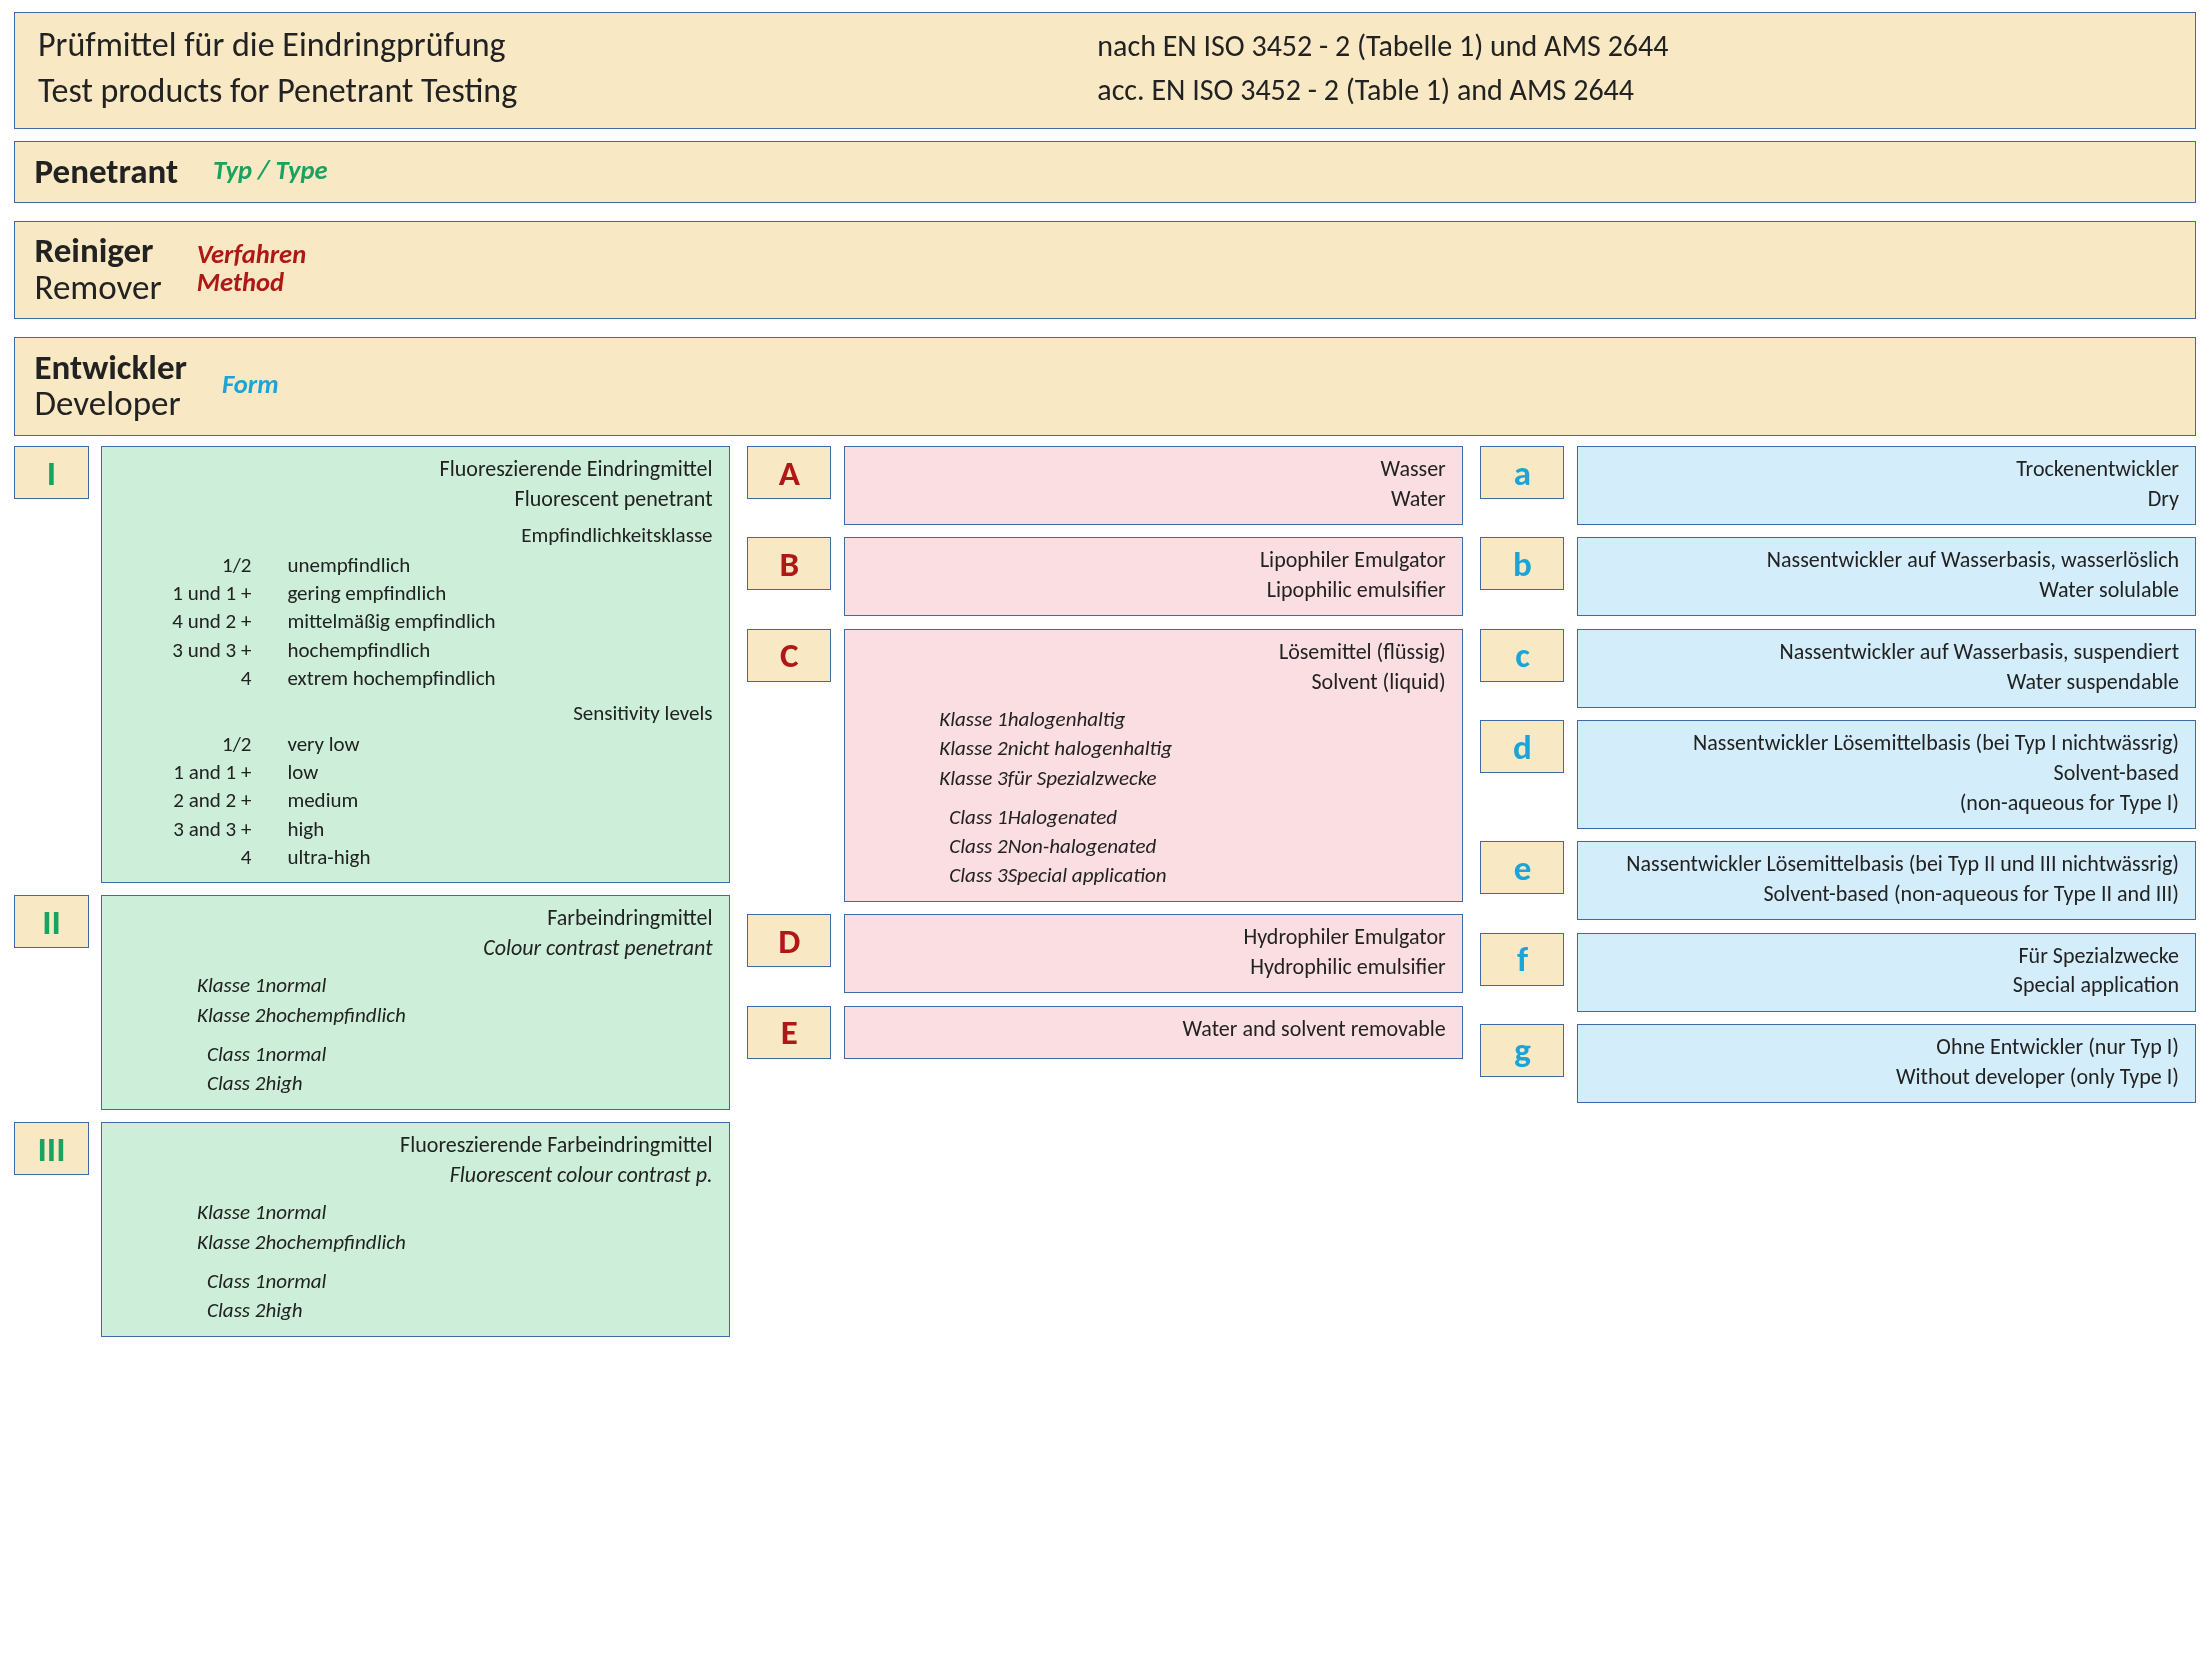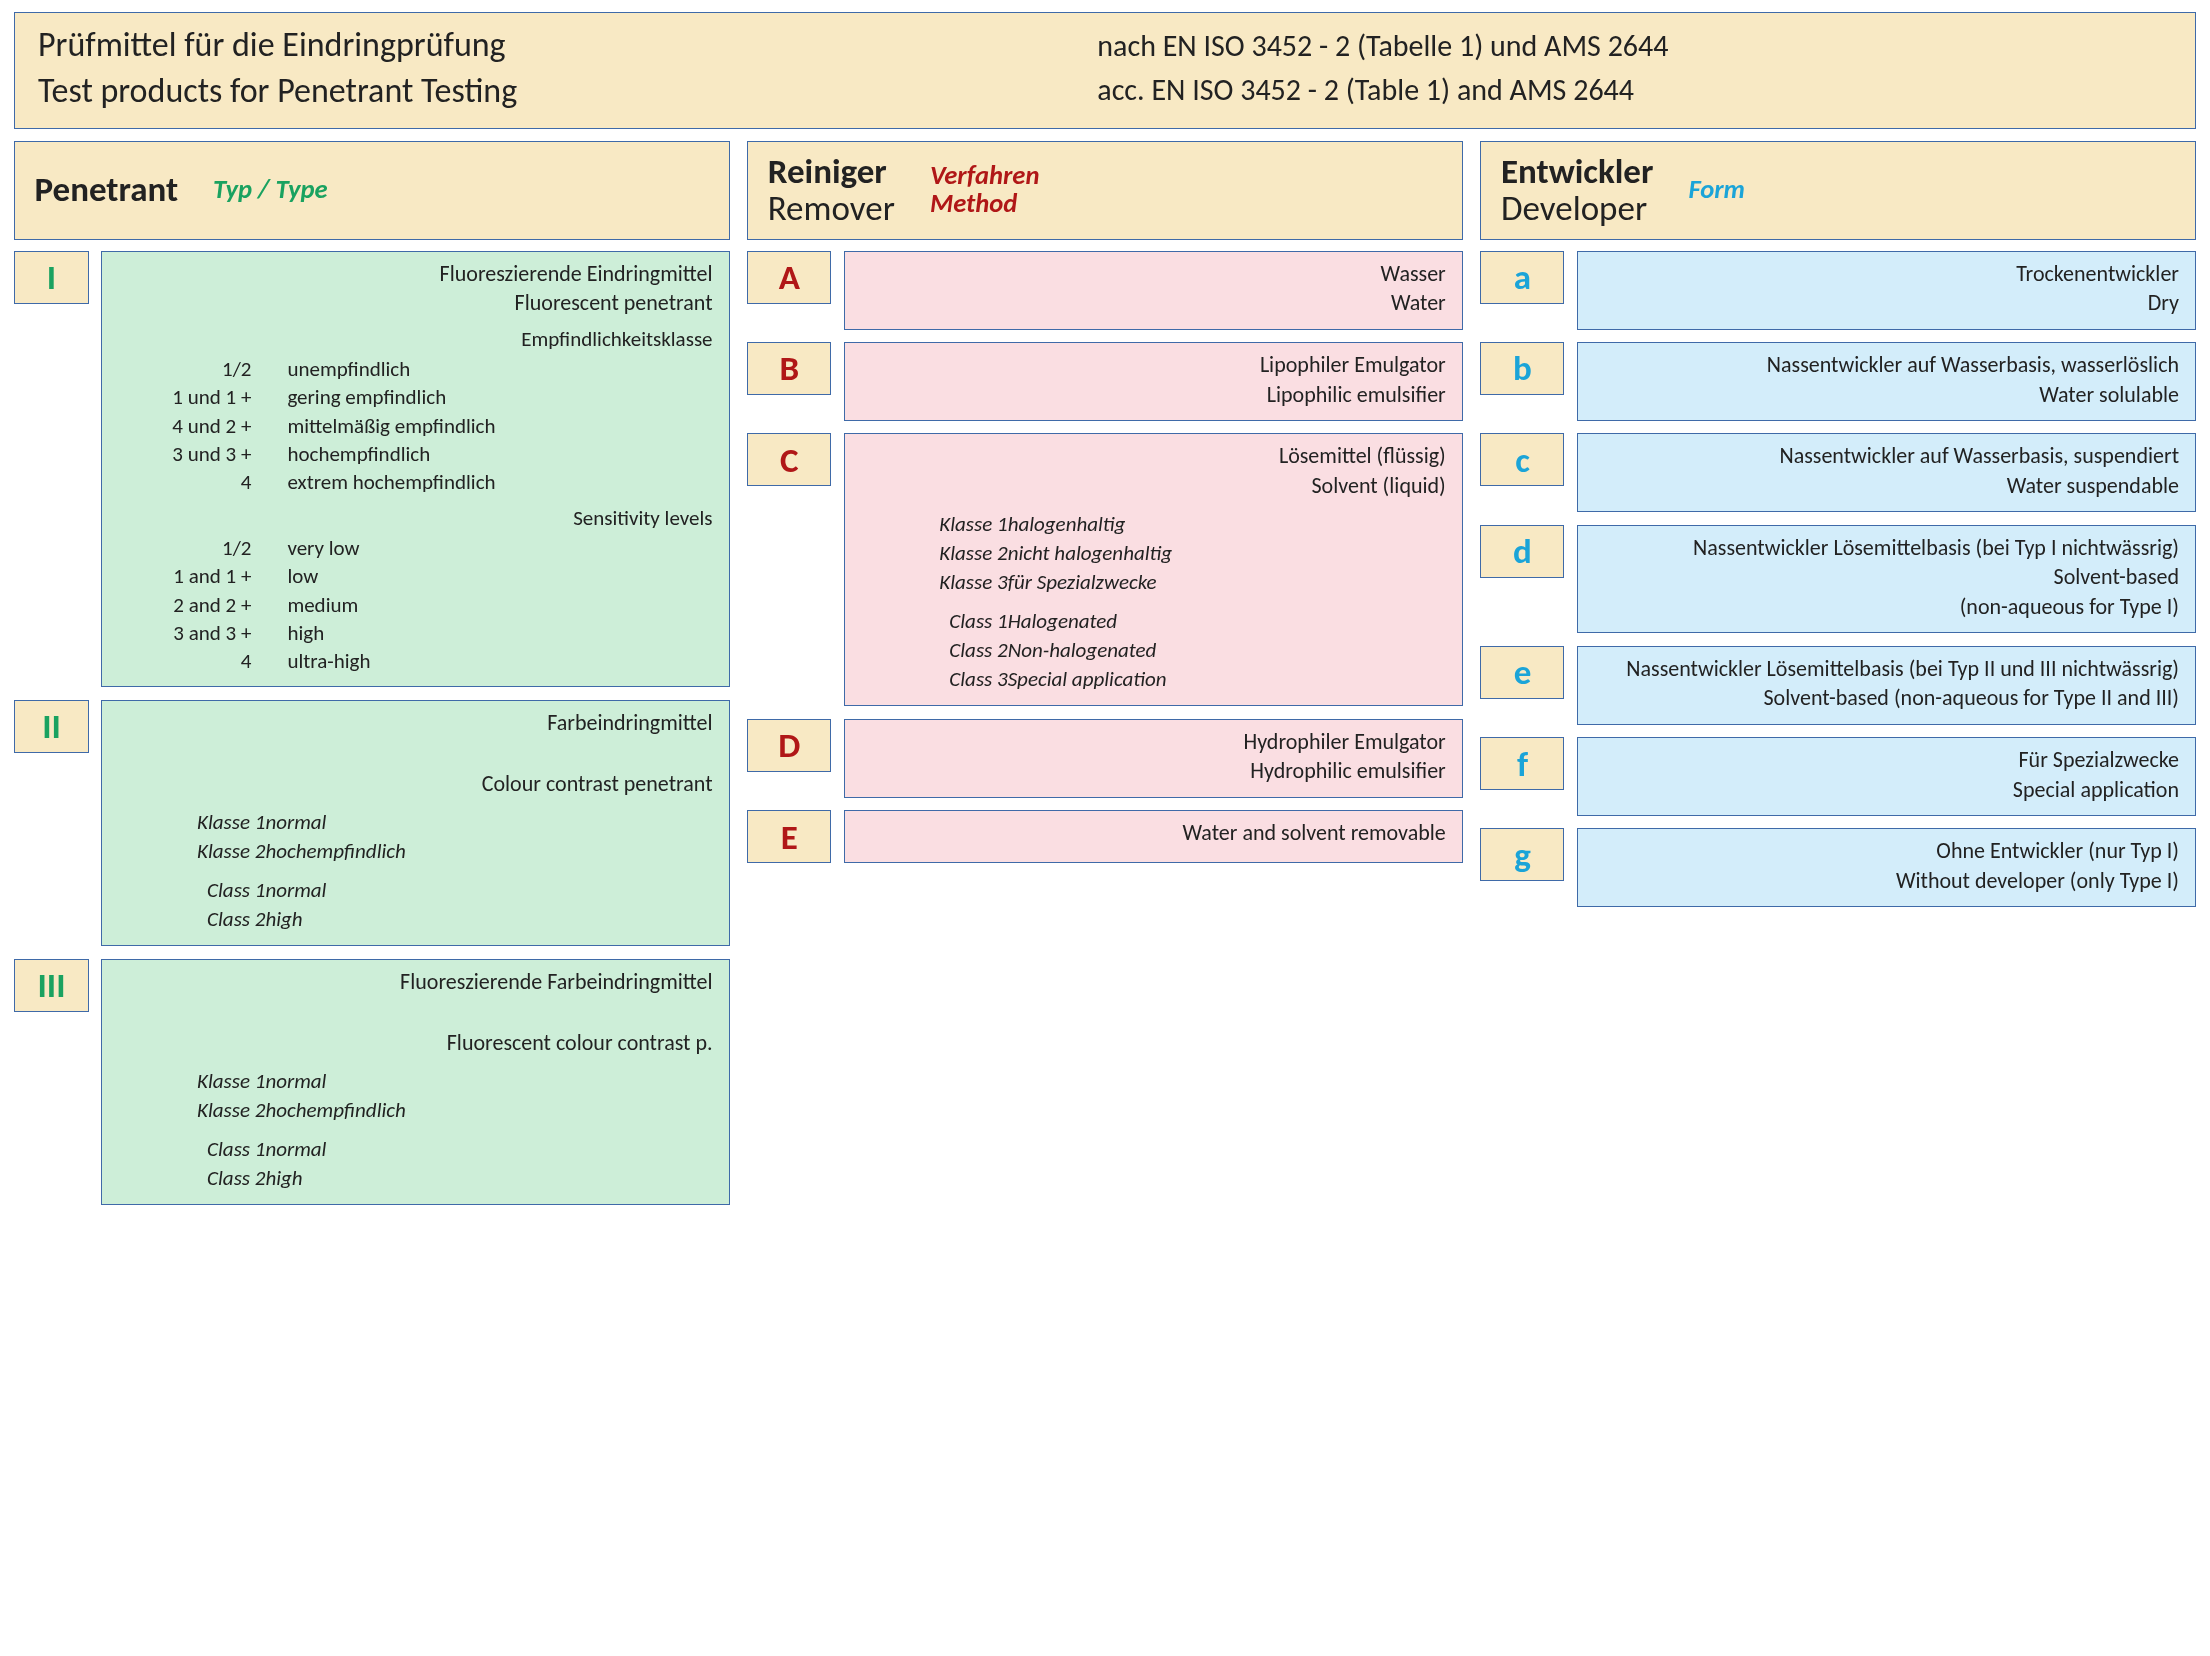--- a/index.html
+++ b/index.html
@@ -30,21 +30,21 @@
 
   
   .title-box{padding:8.9px 23px 14px 23px;margin-bottom:12.4px;display:flex;}
   .title-left{flex:0 0 48%;}
   .title-right{flex:1;padding-left:35px;}
   .title-line{font-size:34px;line-height:1.35;white-space:nowrap;}
   .title-line .bold{font-weight:400;margin-top:16px;}
   .title-right .title-line{font-size:30px;padding-top:3.5px;}
 
   
-  .sections{display:flex;gap:17.7px;margin-bottom:10.6px;}
+  .sections{display:flex;gap:17.7px;margin-bottom:10.6px;flex-direction:column;}
   .sect-head{flex:1;padding:10.6px 19.5px 12.4px 19.5px;display:flex;align-items:center;gap:35px;line-height:1.05;}
   .sect-title{font-size:35px;font-weight:700;}
   .sect-title .en{font-weight:400;display:block;}
   .sect-sub{font-size:26.6px;font-weight:700;font-style:italic;}
   .sect-sub.green-txt{color:var(--green-text);}
   .sect-sub.red-txt{color:var(--red-text);}
   .sect-sub.cyan-txt{color:var(--cyan-text);}
   .sect-sub .line2{display:block;}
 
   
@@ -57,21 +57,21 @@
     display:flex;align-items:center;justify-content:center;
     font-size:35px;font-weight:700;
   }
   .code-green{color:var(--green-text);}
   .code-red{color:var(--red-text);}
   .code-cyan{color:var(--cyan-text);}
 
   .content{flex:1;padding:7px 16px 10.6px 16px;font-size:22px;line-height:1.35;text-align:right;}
   .content .de{display:block;}
   .content .en{display:block;}
-  .content .it{margin-top:32px;}
+  .content .it{font-style:italic;}
 
   .sens-block{margin-top:7px;font-size:21px;}
   .sens-head{margin-bottom:1.8px;}
   .sens-row{display:flex;gap:36px;}
   .sens-row .k{flex:0 0 133px;}
   .content .klass-block{margin-top:8.9px;padding-left:23px;font-size:21px;}
   .klass-row{display:flex;font-style:italic;margin:0.9px 0;}
   .klass-row .k{flex:0 0 124px;}
   .klass-group-gap{height:8.9px;}
 

